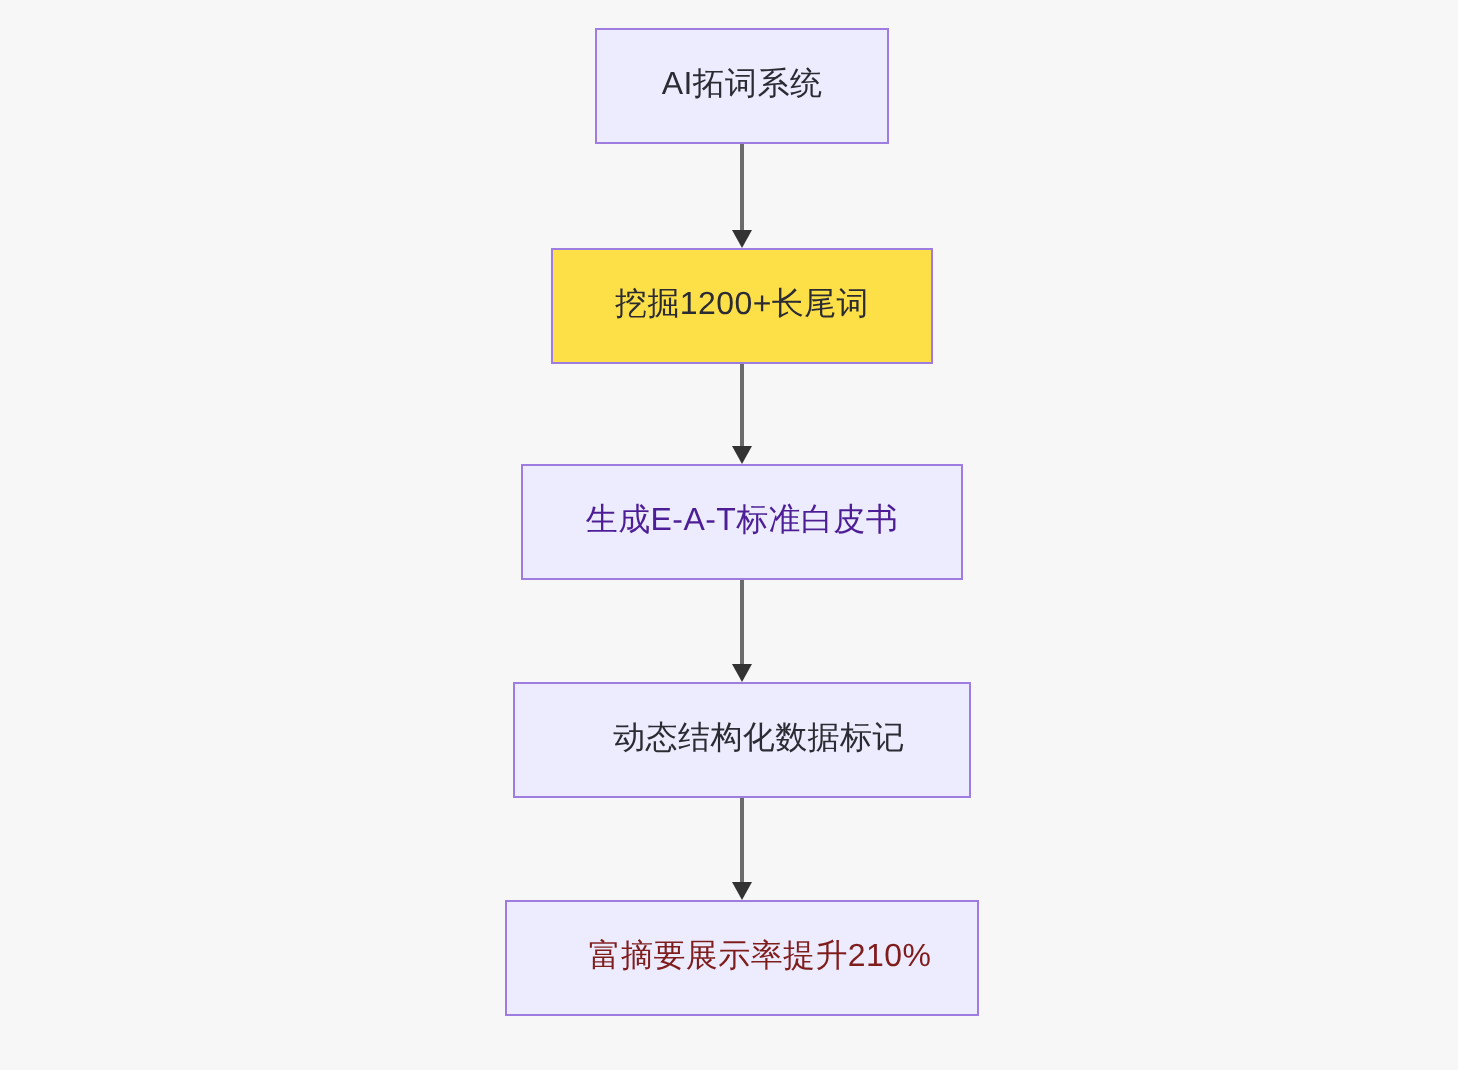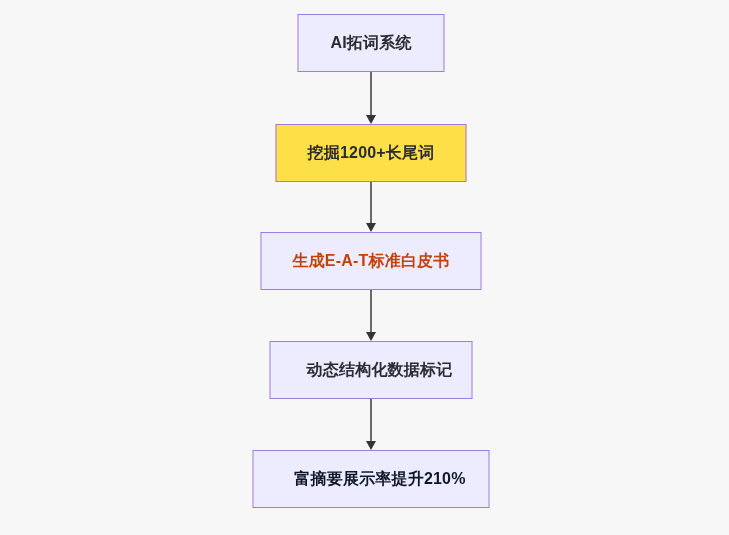--- a/index.html
+++ b/index.html
@@ -10,21 +10,20 @@
     width: 729px;
     height: 535px;
     background: #f7f7f8;
     font-family: "Liberation Sans", "DejaVu Sans", sans-serif;
     overflow: hidden;
   }
   #flowchart-canvas {
     position: relative;
     width: 729px;
     height: 535px;
-    font-weight: bold;
   }
   .node {
     position: absolute;
     box-sizing: border-box;
     background: #ececfe;
     border: 1.6px solid #9f7de0;
     display: flex;
     align-items: center;
     justify-content: center;
     height: 58px;
@@ -85,22 +84,22 @@
     <div class="edge-head" style="border-top-color: rgb(51, 51, 51);"></div>
   </div>
 
   <div class="node" style="left: 371px; top: 14px; width: 147px; height: 58px; background: rgb(236, 236, 254); border-color: rgb(159, 125, 224);">
     <span class="node-label" style="color: rgb(43, 43, 51);">AI拓词系统</span>
   </div>
   <div class="node" style="left: 371px; top: 124px; width: 191px; height: 58px; background: #fde047; border-color: rgb(159, 125, 224);">
     <span class="node-label" style="color: rgb(43, 43, 51);">挖掘1200+长尾词</span>
   </div>
   <div class="node" style="left: 371px; top: 232px; width: 221px; height: 58px; background: rgb(236, 236, 254); border-color: rgb(159, 125, 224);">
-    <span class="node-label" style="color: #c2410c;">生成E-A-T标准白皮书</span>
+    <span class="node-label" style="color: #4c1d95;">生成E-A-T标准白皮书</span>
   </div>
-  <div class="node" style="left: 371px; top: 341px; width: 203px; height: 58px; background: rgb(236, 236, 254); border-color: rgb(159, 125, 224); padding-left: 17px;">
+  <div class="node" style="left: 371px; top: 341px; width: 229px; height: 58px; background: rgb(236, 236, 254); border-color: rgb(159, 125, 224); padding-left: 17px;">
     <span class="node-label" style="color: rgb(43, 43, 51);">动态结构化数据标记</span>
   </div>
   <div class="node" style="left: 371px; top: 450px; width: 237px; height: 58px; background: rgb(236, 236, 254); border-color: rgb(159, 125, 224);">
-    <span class="node-label" style="color: #0f172a; margin-left: 18px;">富摘要展示率提升210%</span>
+    <span class="node-label" style="color: #7f1d1d; margin-left: 18px;">富摘要展示率提升210%</span>
   </div>
 
 </div>
 
 </body></html>

